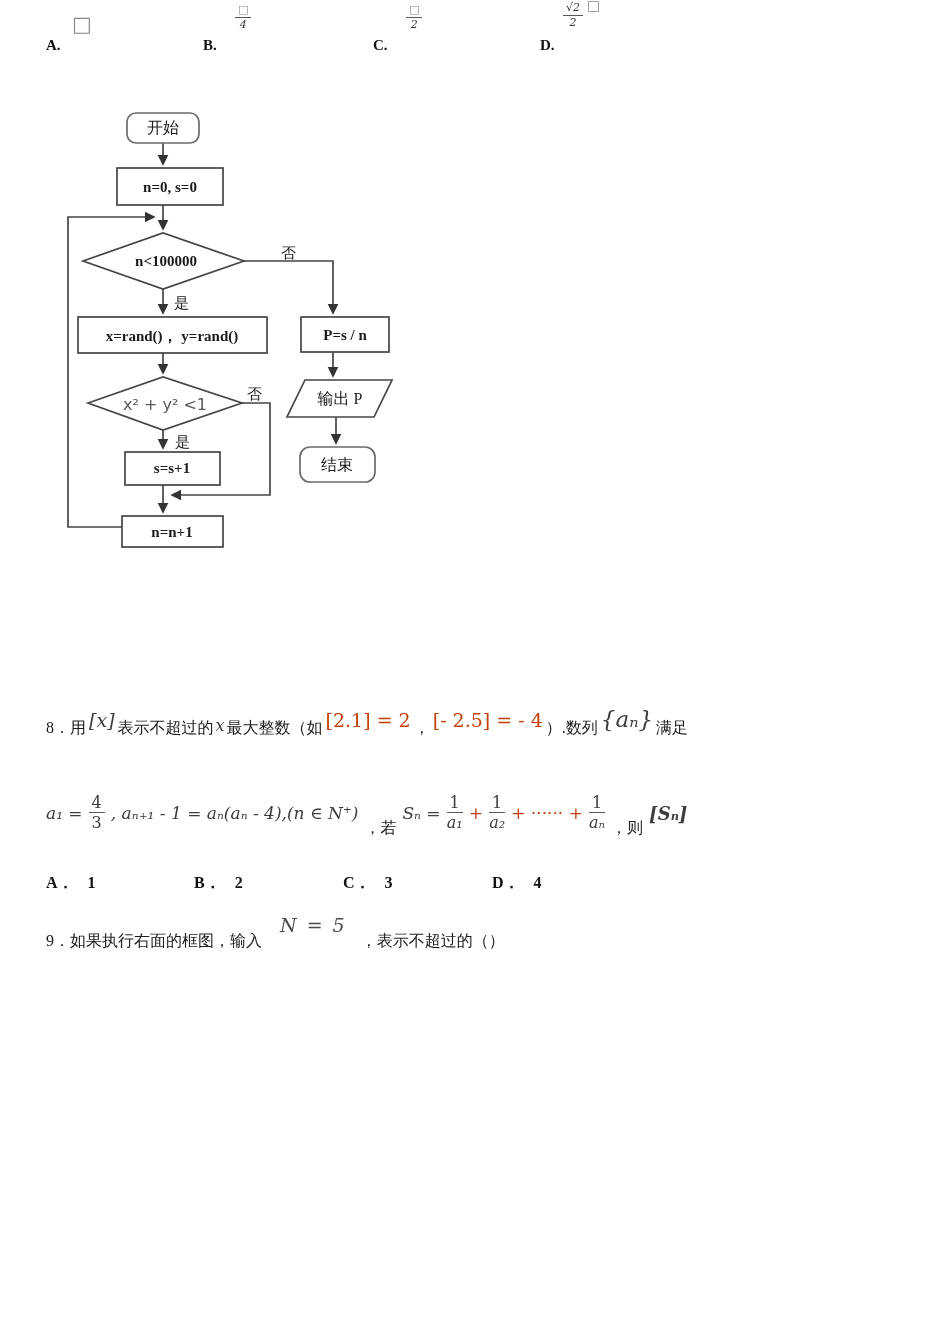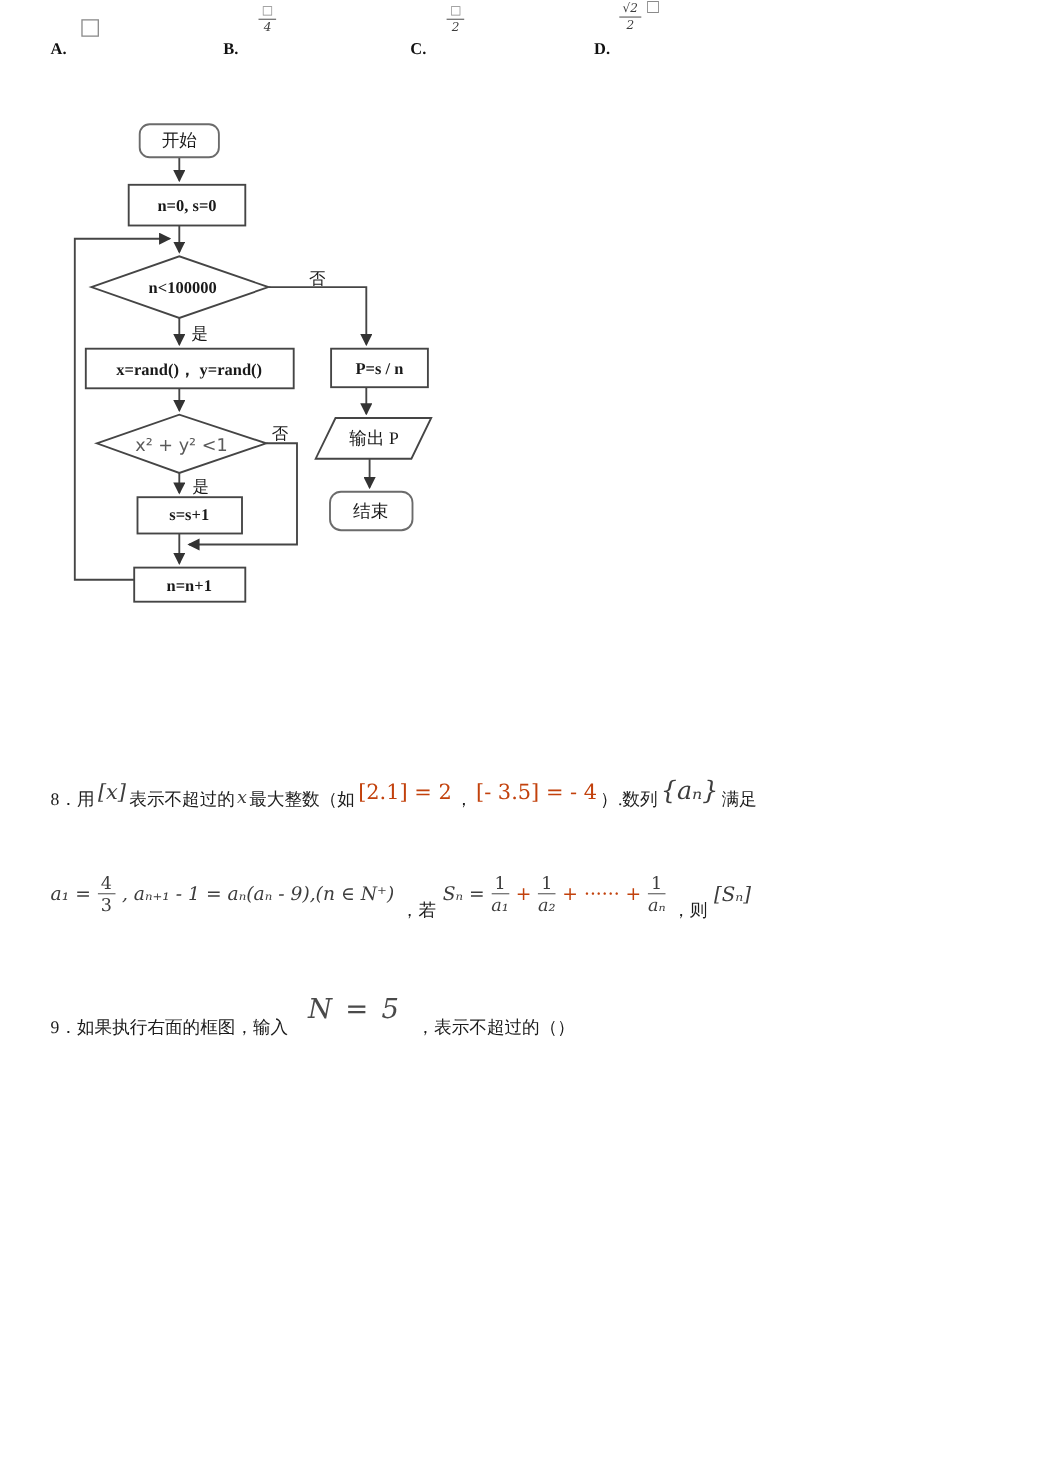--- a/index.html
+++ b/index.html
@@ -17,21 +17,21 @@
   .cn-label{font-size:16px;fill:#1a1a1a;}
   .branch-label{font-size:15px;fill:#1a1a1a;}
   .cond2-label{font-family:"DejaVu Sans","Liberation Sans",sans-serif;font-size:16px;fill:#5a5a5a;}
 
   
   .zh{font-size:16px;color:#1c1c1c;}
   .qnum{font-size:16px;color:#1c1c1c;}
   .mi{font-family:"DejaVu Serif","DejaVu Sans",serif;font-style:italic;color:#3d3d3d;}
   .mu{font-family:"DejaVu Serif","DejaVu Sans",serif;font-style:normal;color:#c2410c;}
   .m17{font-size:17px;}
-  .m18{font-size:18px;}
+  .m18{font-size:18px;font-weight:bold;}
   .big{font-size:19px;}
   .up{position:relative;top:-6px;display:inline-block;margin:0 3px;}
   .upx{position:relative;top:-2px;display:inline-block;margin:0 2px;font-size:16px;}
 
   .tofu{color:#8a8a8a;font-family:"DejaVu Sans",sans-serif;}
   .tofu-a{font-size:21px;}
   .tofu-d{font-size:14px;position:relative;top:-10px;margin-left:4px;display:inline-block;}
 
   .opt-group{position:absolute;height:54px;}
   .opt-label{position:absolute;left:0;bottom:0;font-weight:bold;font-size:15px;color:#111;}
@@ -44,22 +44,22 @@
   .f11{font-size:11px;font-style:italic;}
   .f16{font-size:16px;}
   .it{font-style:italic;}
 
   #q8-line2{display:flex;align-items:center;height:62px;gap:6px;}
   .low{align-self:flex-end;padding-bottom:5px;font-size:16px;color:#1c1c1c;white-space:pre;}
 
   .opt2-label{font-weight:bold;font-size:16px;color:#111;}
   .opt2-value{font-weight:bold;font-size:16px;color:#111;margin-left:14px;}
 
-  .up9{position:relative;top:-14px;display:inline-block;font-size:25px;letter-spacing:2px;
-       margin:0 14px 0 18px;color:#4a4a4a;}
+  .up9{position:relative;top:-14px;display:inline-block;font-size:19px;letter-spacing:2px;
+       margin:12px 14px 0 18px;color:#4a4a4a;}
 </style>
 </head>
 <body>
 
 <div id="page">
 
   <svg id="flow" width="950" height="580" viewBox="0 0 950 580">
     <defs>
       <marker id="arr" viewBox="0 0 10 10" refX="8.5" refY="5" markerWidth="6.5" markerHeight="6.5" orient="auto-start-reverse">
         <path d="M0,0 L10,5 L0,10 z" fill="#333"></path>
@@ -143,48 +143,54 @@
       <span class="opt-math" style="left:23px;top:2px;">
         <span class="frac f11">
           <span class="fn">√2</span>
           <span class="fd">2</span>
         </span><span class="tofu tofu-d">□</span>
       </span>
     </div>
   </div>
 
   <div class="abs zh" style="left:46px;top:712px;width:880px;white-space:nowrap;">
-    <span class="qnum">8．</span><span>用</span><span class="mi big up">[x]</span><span>表示不超过的</span><span class="mi upx">x</span><span>最大整数（如</span><span class="mu big up">[2.1] = 2</span><span>，</span><span class="mu big up">[- 3.5] = - 4</span><span>）.数列</span><span class="mi up" style="font-size:23px;">{aₙ}</span><span>满足</span>
+    <span class="qnum">8．</span><span>用</span><span class="mi big up">[x]</span><span>表示不超过的</span><span class="mi upx">x</span><span>最大整数（如</span><span class="mu big up">[2.1] = 2</span><span>，</span><span class="mu big up">[- 2.5] = - 4</span><span>）.数列</span><span class="mi up" style="font-size:23px;">{aₙ}</span><span>满足</span>
   </div>
 
   <div id="q8-line2" class="abs" style="left:46px;top:782px;width:890px;">
     <span class="mi m17">a₁ =</span>
     <span class="frac f16">
         <span class="fn">4</span>
         <span class="fd">3</span>
       </span>
-    <span class="mi m17">, aₙ₊₁ - 1 = aₙ(aₙ - 9),(n ∈ N⁺)</span>
+    <span class="mi m17">, aₙ₊₁ - 1 = aₙ(aₙ - 4),(n ∈ N⁺)</span>
     <span class="low">，若</span>
     <span class="mi m17">Sₙ =</span>
     <span class="frac f16">
         <span class="fn">1</span>
         <span class="fd it">a₁</span>
       </span>
     <span class="mu m17">+</span>
     <span class="frac f16">
         <span class="fn">1</span>
         <span class="fd it">a₂</span>
       </span>
     <span class="mu m17">+ ······ +</span>
     <span class="frac f16">
         <span class="fn">1</span>
         <span class="fd it">aₙ</span>
       </span>
     <span class="low">，则</span>
     <span class="mi m18">[Sₙ]</span>
   </div>
 
+  <div class="abs" style="left:0;top:873px;width:950px;height:24px;">
+    <span class="abs" style="left:46px;"><span class="opt2-label">A．</span><span class="opt2-value">1</span></span>
+    <span class="abs" style="left:194px;"><span class="opt2-label">B．</span><span class="opt2-value">2</span></span>
+    <span class="abs" style="left:343px;"><span class="opt2-label">C．</span><span class="opt2-value">3</span></span>
+    <span class="abs" style="left:492px;"><span class="opt2-label">D．</span><span class="opt2-value">4</span></span>
+  </div>
 
   <div class="abs zh" style="left:46px;top:916px;white-space:nowrap;">
     <span class="qnum">9．</span><span>如果执行右面的框图，输入</span><span class="mi up9">N = 5</span><span>，表示不超过的（）</span>
   </div>
 
 </div>
 
 </body></html>

